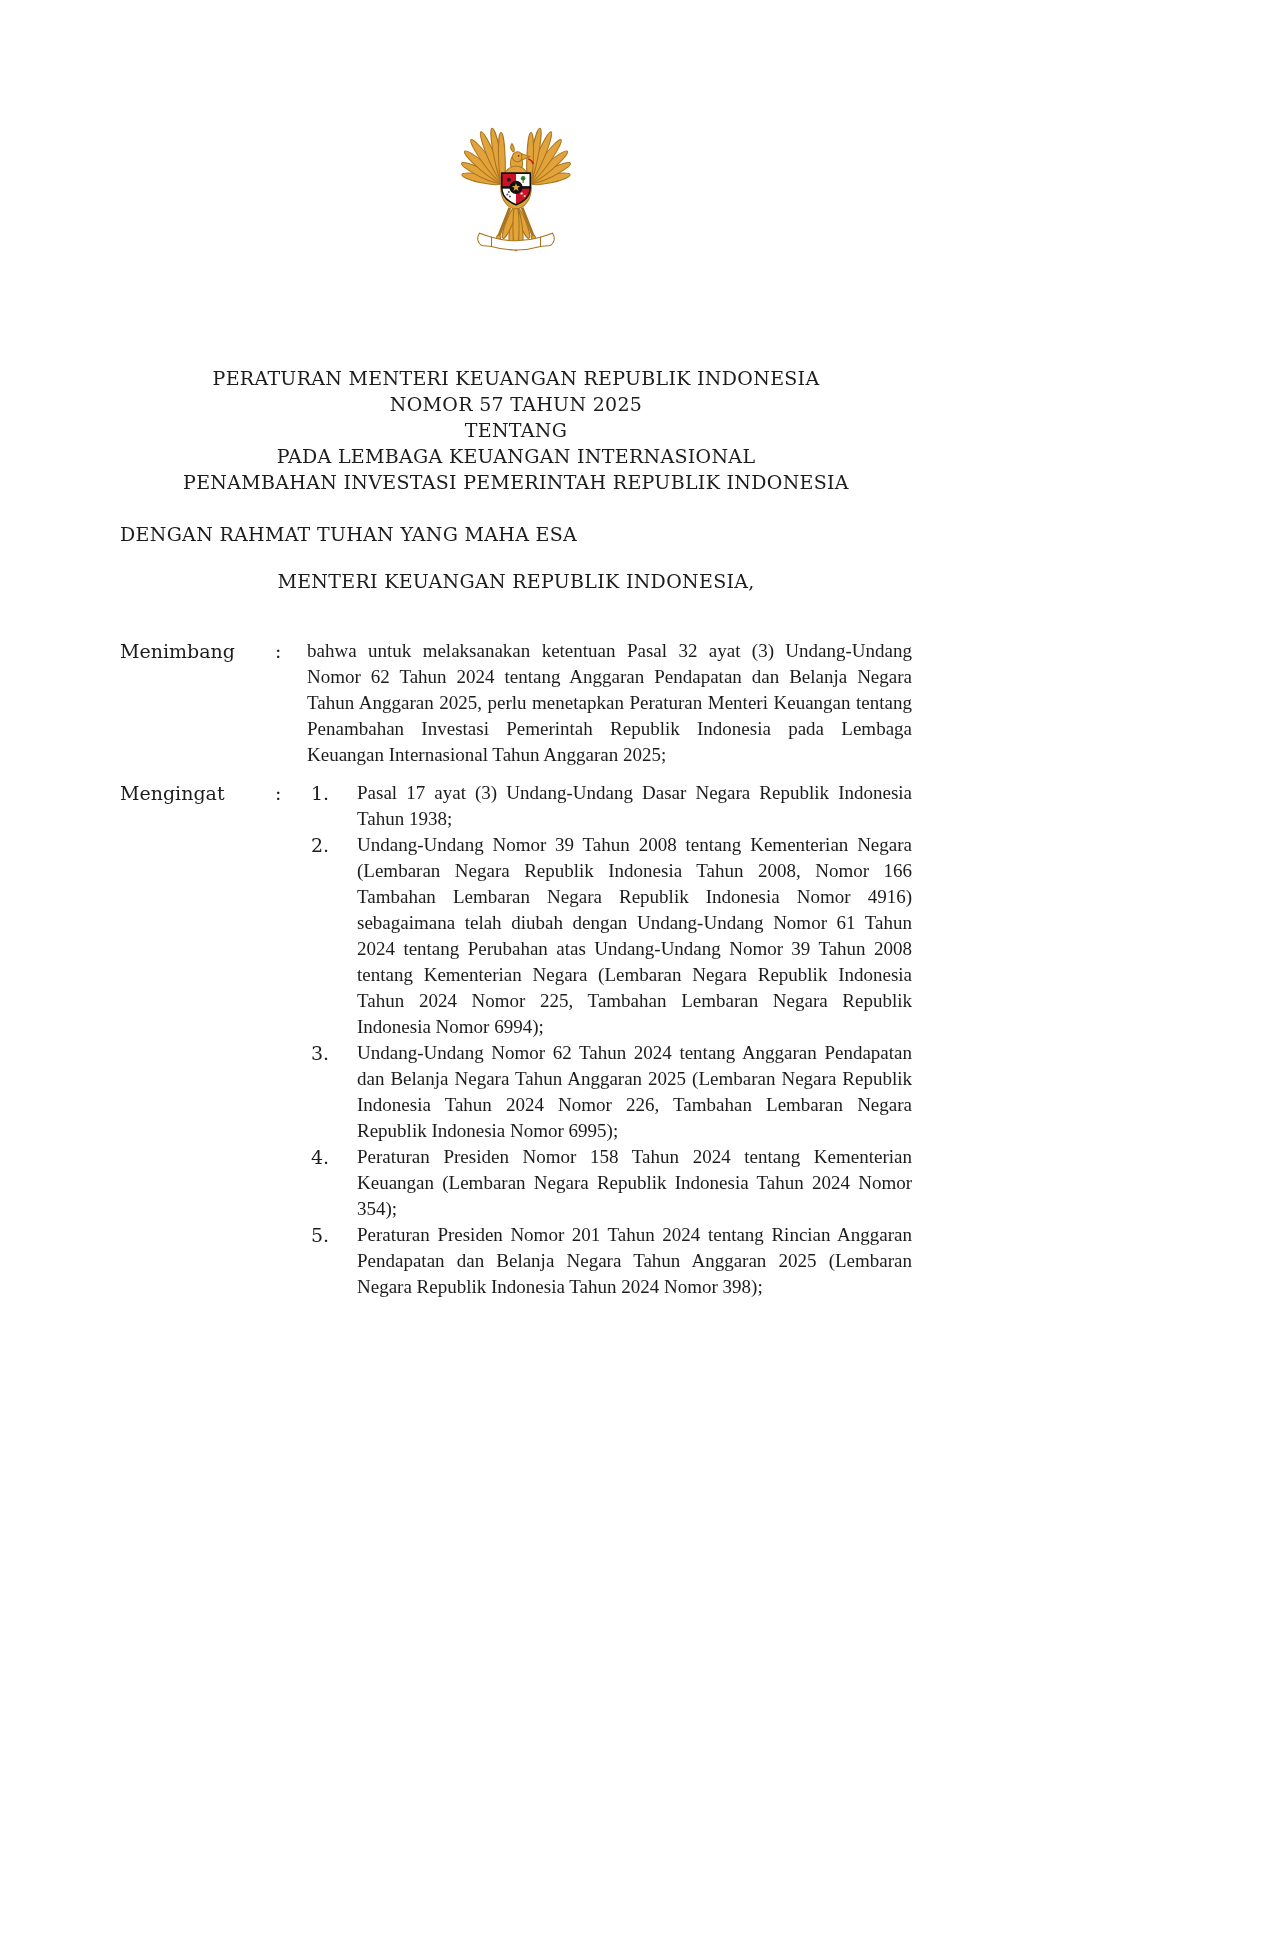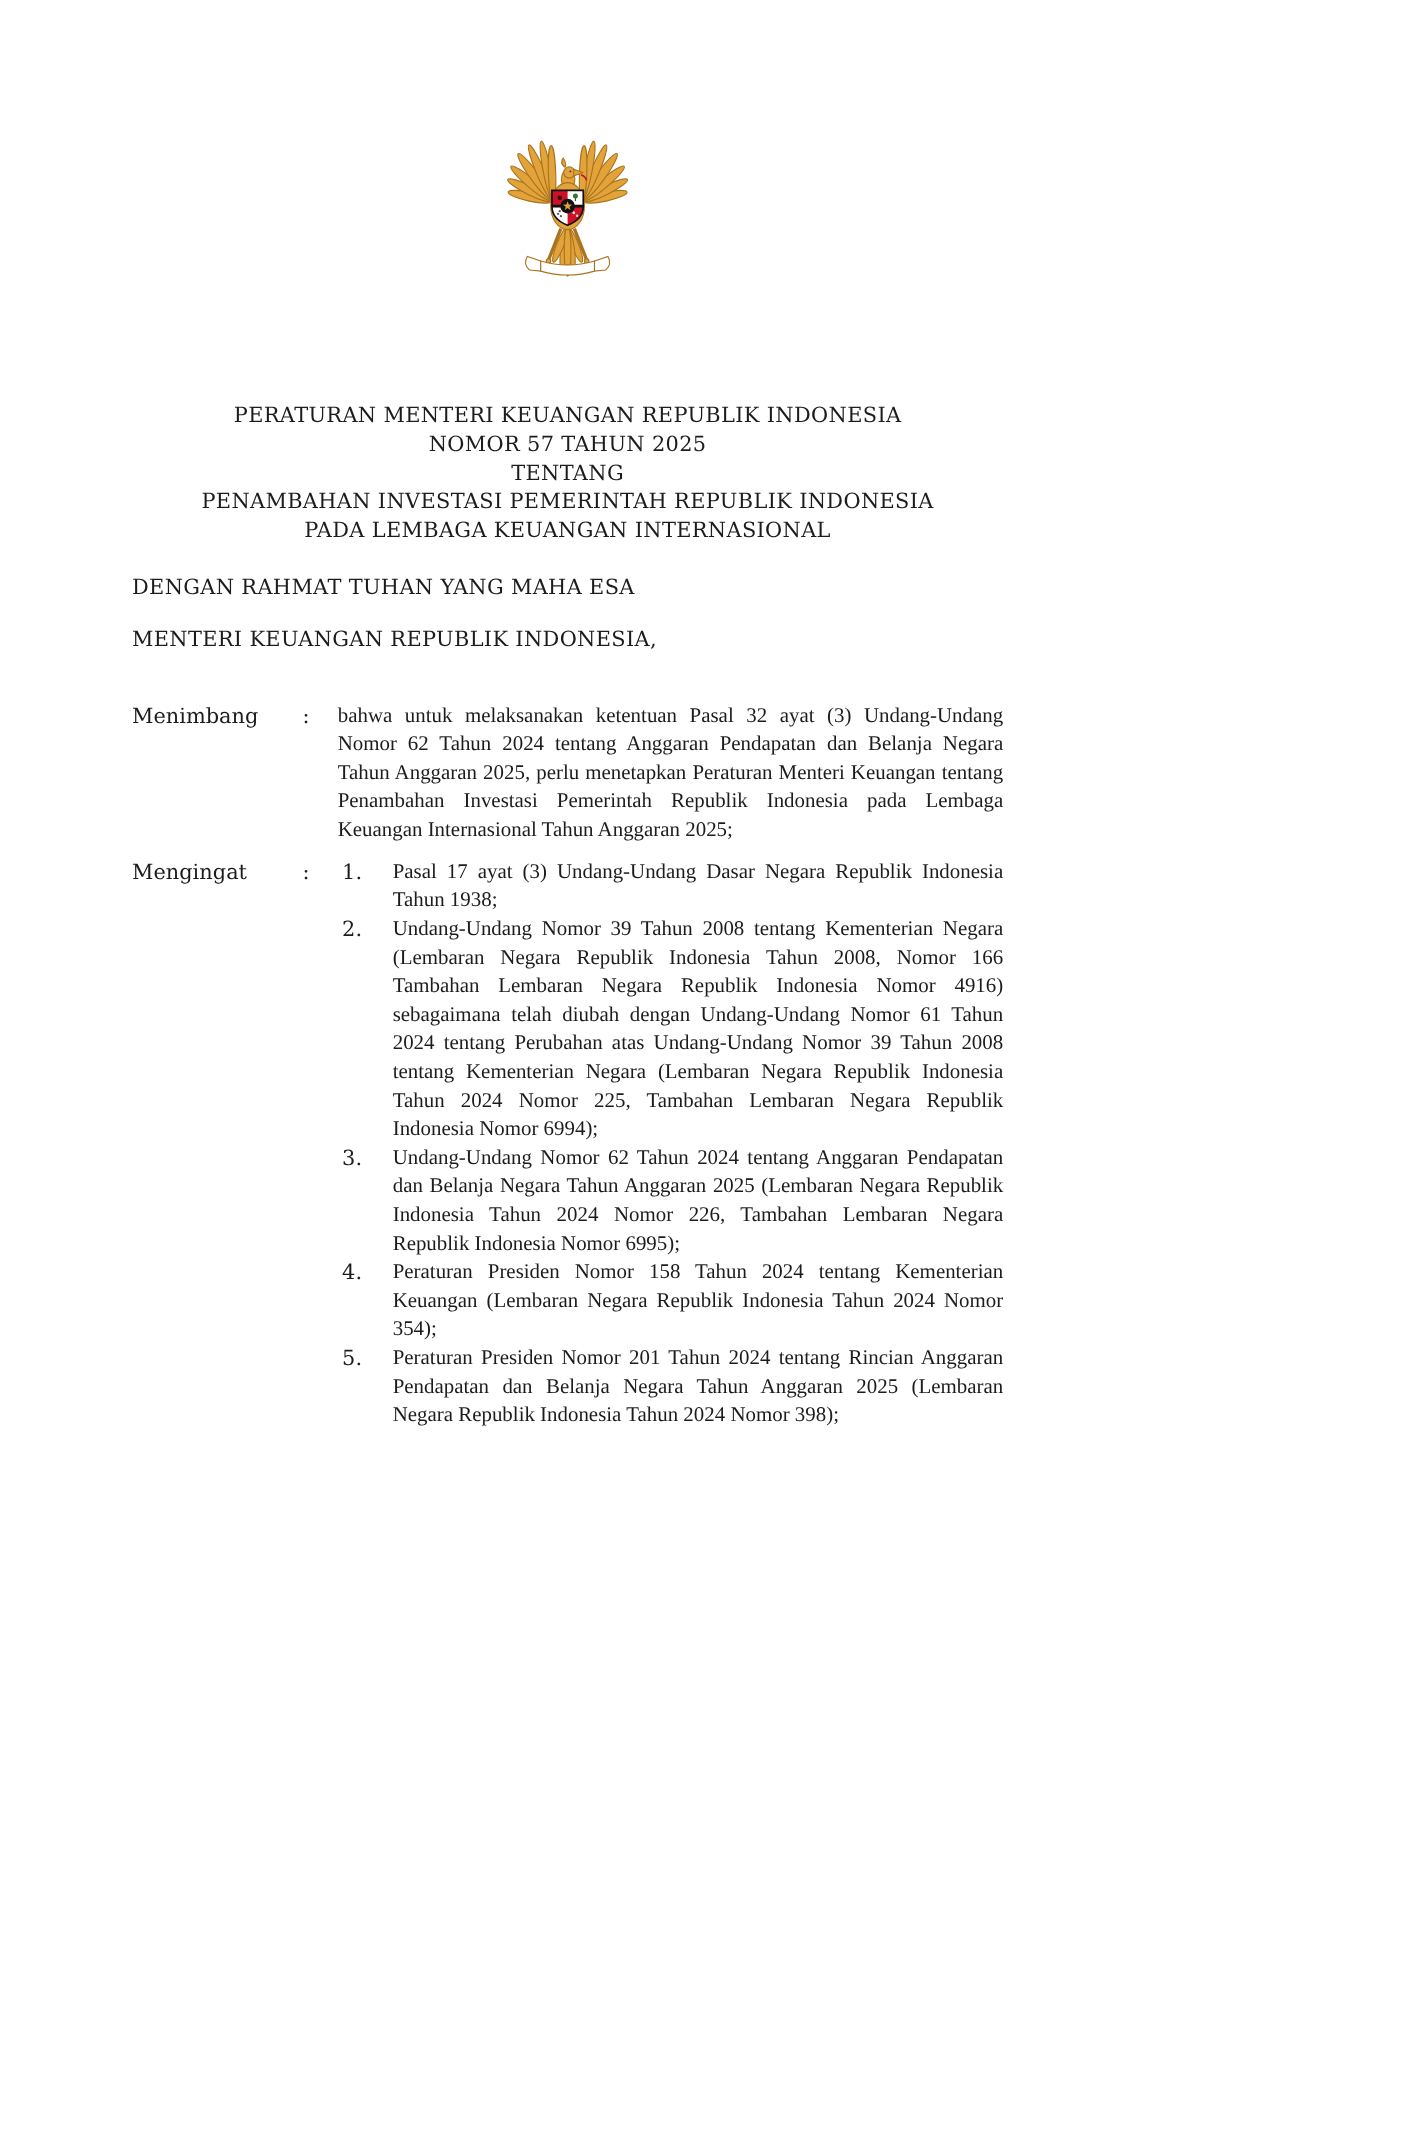--- a/index.html
+++ b/index.html
@@ -20,21 +20,21 @@
     font-size:19px;
     line-height:26px;
     overflow:hidden;
   }
   .content{position:absolute;left:120px;top:0;width:792px;}
   .emblem{margin:122px auto 0;width:112px;height:143px;}
   .emblem svg{display:block;}
   .title-block{margin-top:100px;text-align:center;letter-spacing:0.3px;}
   .title-line{white-space:nowrap;}
   .invocation{margin-top:26px;text-align:left;letter-spacing:0.3px;}
-  .authority{margin-top:21px;letter-spacing:0.3px;}
+  .authority{margin-top:21px;text-align:center;letter-spacing:0.3px;}
   .clause{display:grid;grid-template-columns:143px 20px 1fr;align-items:start;gap:12px;}
   .clause-menimbang{margin-top:44px;}
   .clause-mengingat{margin-top:12px;}
   .jt{text-align:justify;font-family:Liberation Serif, serif;}
   .mi{display:grid;grid-template-columns:50px 1fr;}
   .mi .num{padding-left:4px;}
 </style>
 </head>
 <body>
 
@@ -108,22 +108,22 @@
           <polygon points="110,119.5 112.1,125.2 118.1,125.4 113.3,129.1 115,134.9 110,131.5 105,134.9 106.7,129.1 101.9,125.4 107.9,125.2" fill="var(--gold)"></polygon>
           <path d="M82 100 H138 V128 Q138 151 110 162 Q82 151 82 128 Z" fill="none" stroke="var(--ink)" stroke-width="3"></path>
         </g>
       </svg>
     </div>
 
     <div class="title-block">
       <div class="title-line">PERATURAN MENTERI KEUANGAN REPUBLIK INDONESIA</div>
       <div class="title-line">NOMOR 57 TAHUN 2025</div>
       <div class="title-line">TENTANG</div>
+      <div class="title-line">PADA LEMBAGA KEUANGAN INTERNASIONAL</div>
       <div class="title-line">PENAMBAHAN INVESTASI PEMERINTAH REPUBLIK INDONESIA</div>
-      <div class="title-line">PADA LEMBAGA KEUANGAN INTERNASIONAL</div>
     </div>
 
     <div class="invocation">DENGAN RAHMAT TUHAN YANG MAHA ESA</div>
     <div class="authority">MENTERI KEUANGAN REPUBLIK INDONESIA,</div>
 
     <div class="clause clause-menimbang">
       <div class="clause-label">Menimbang</div>
       <div class="clause-colon">:</div>
       <div class="clause-body jt">bahwa untuk melaksanakan ketentuan Pasal 32 ayat (3) Undang-Undang Nomor 62 Tahun 2024 tentang Anggaran Pendapatan dan Belanja Negara Tahun Anggaran 2025, perlu menetapkan Peraturan Menteri Keuangan tentang Penambahan Investasi Pemerintah Republik Indonesia pada Lembaga Keuangan Internasional Tahun Anggaran 2025;</div>
     </div>

